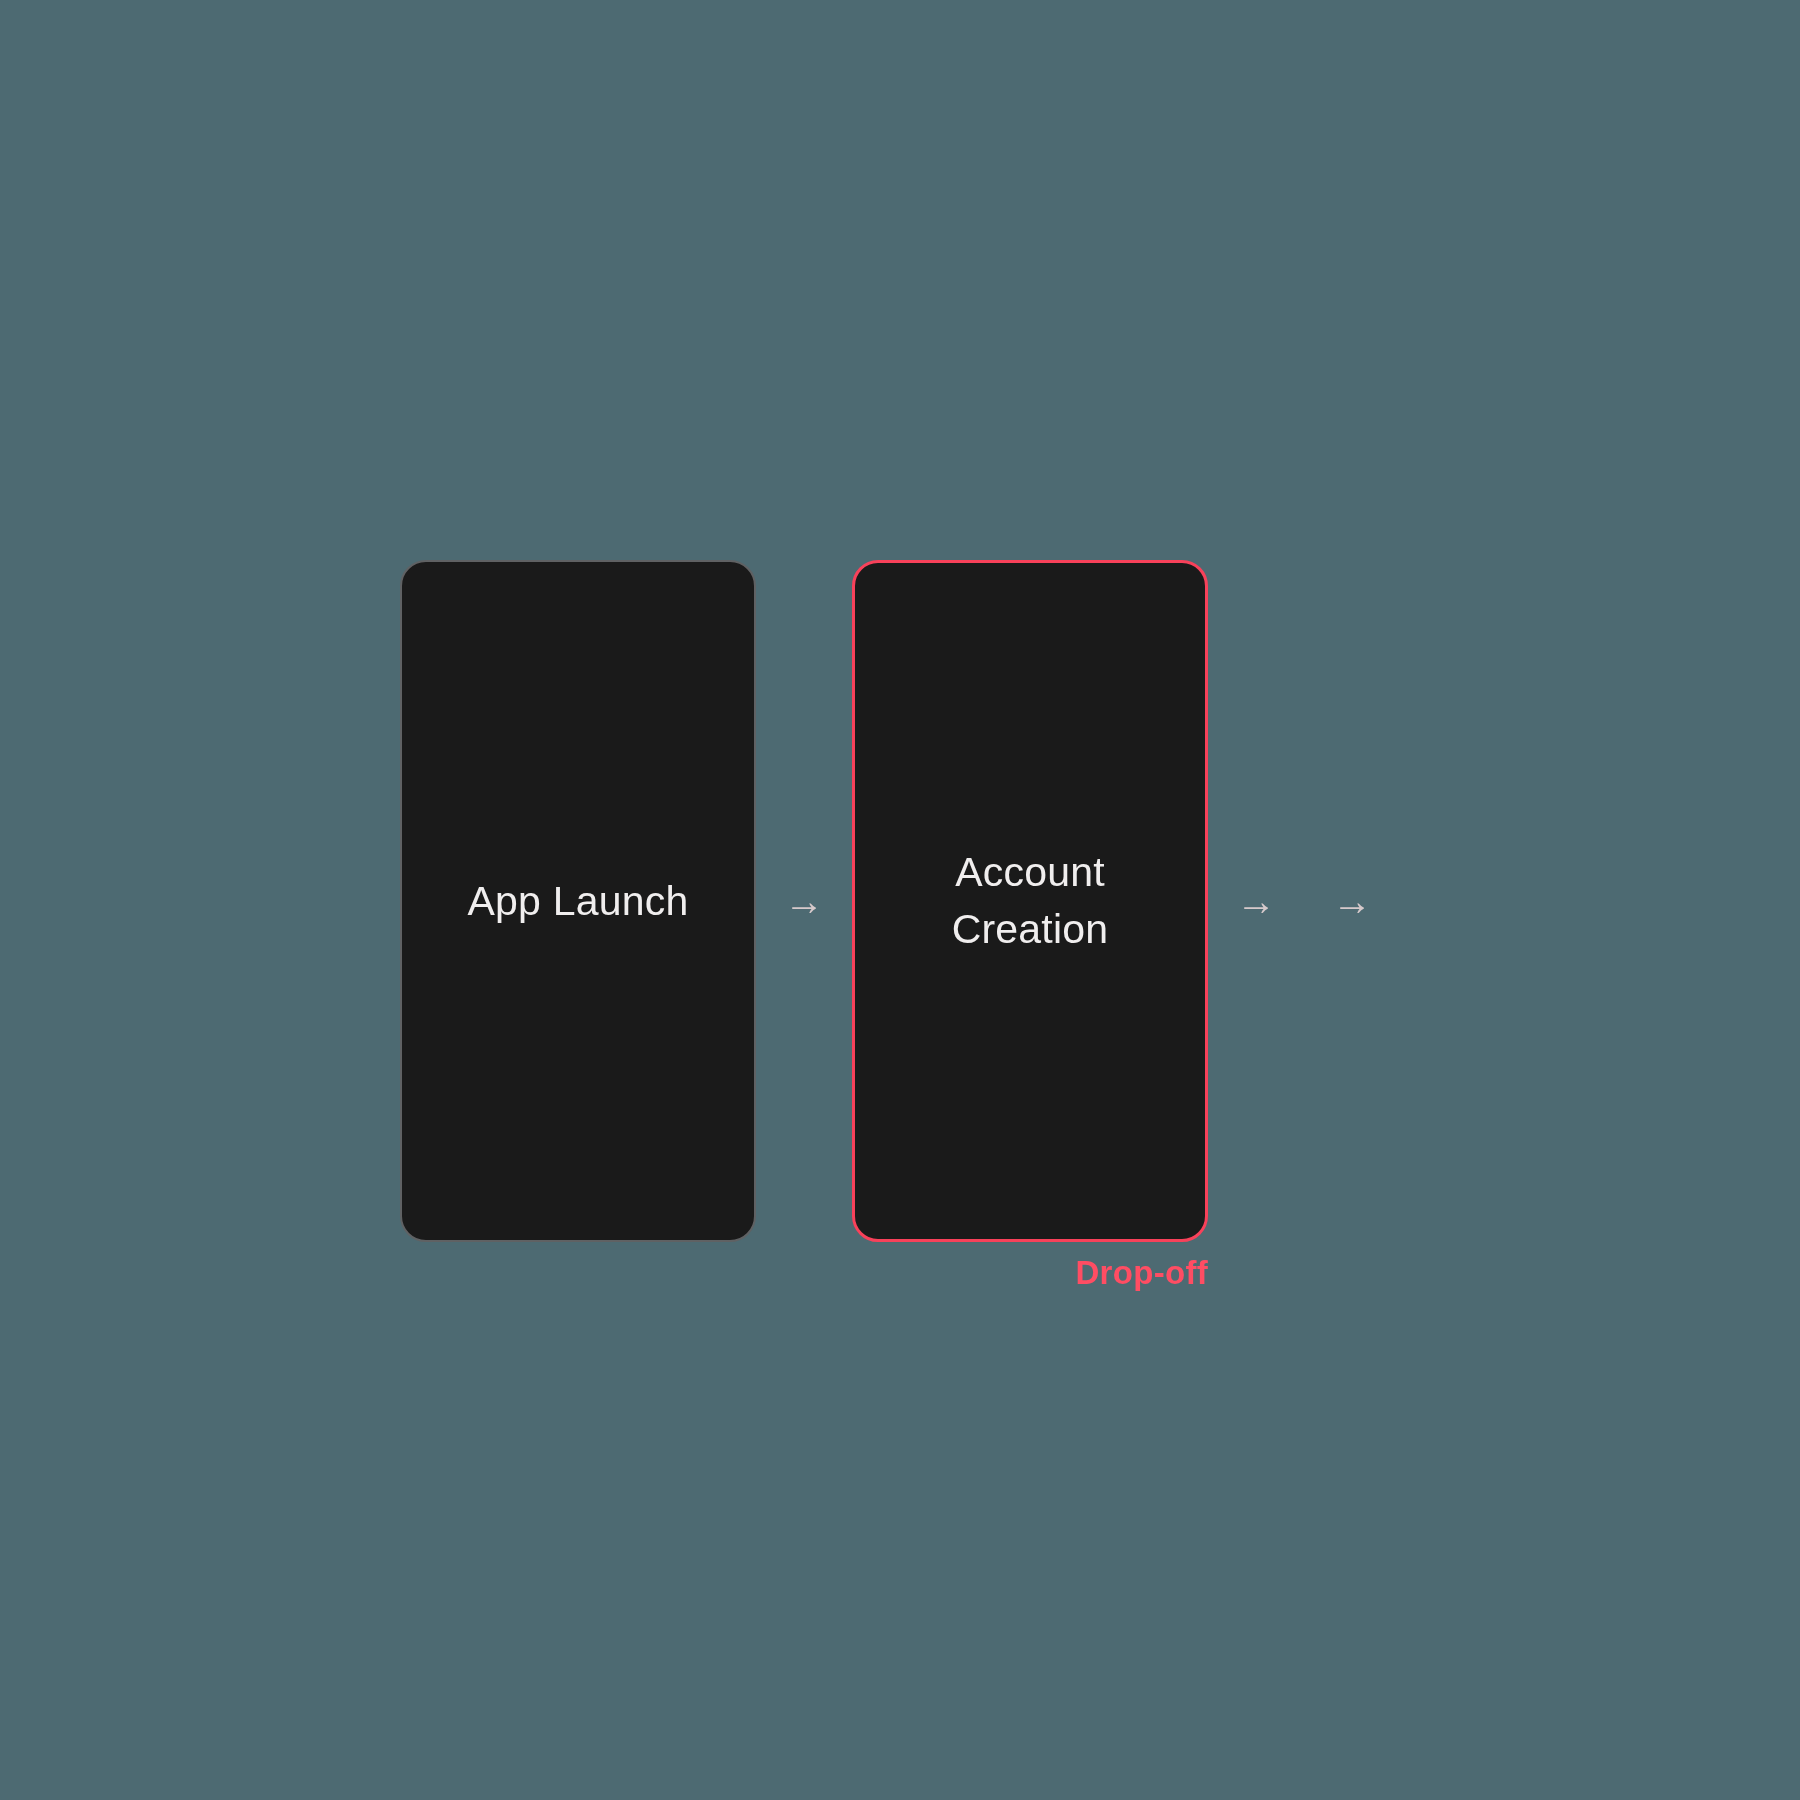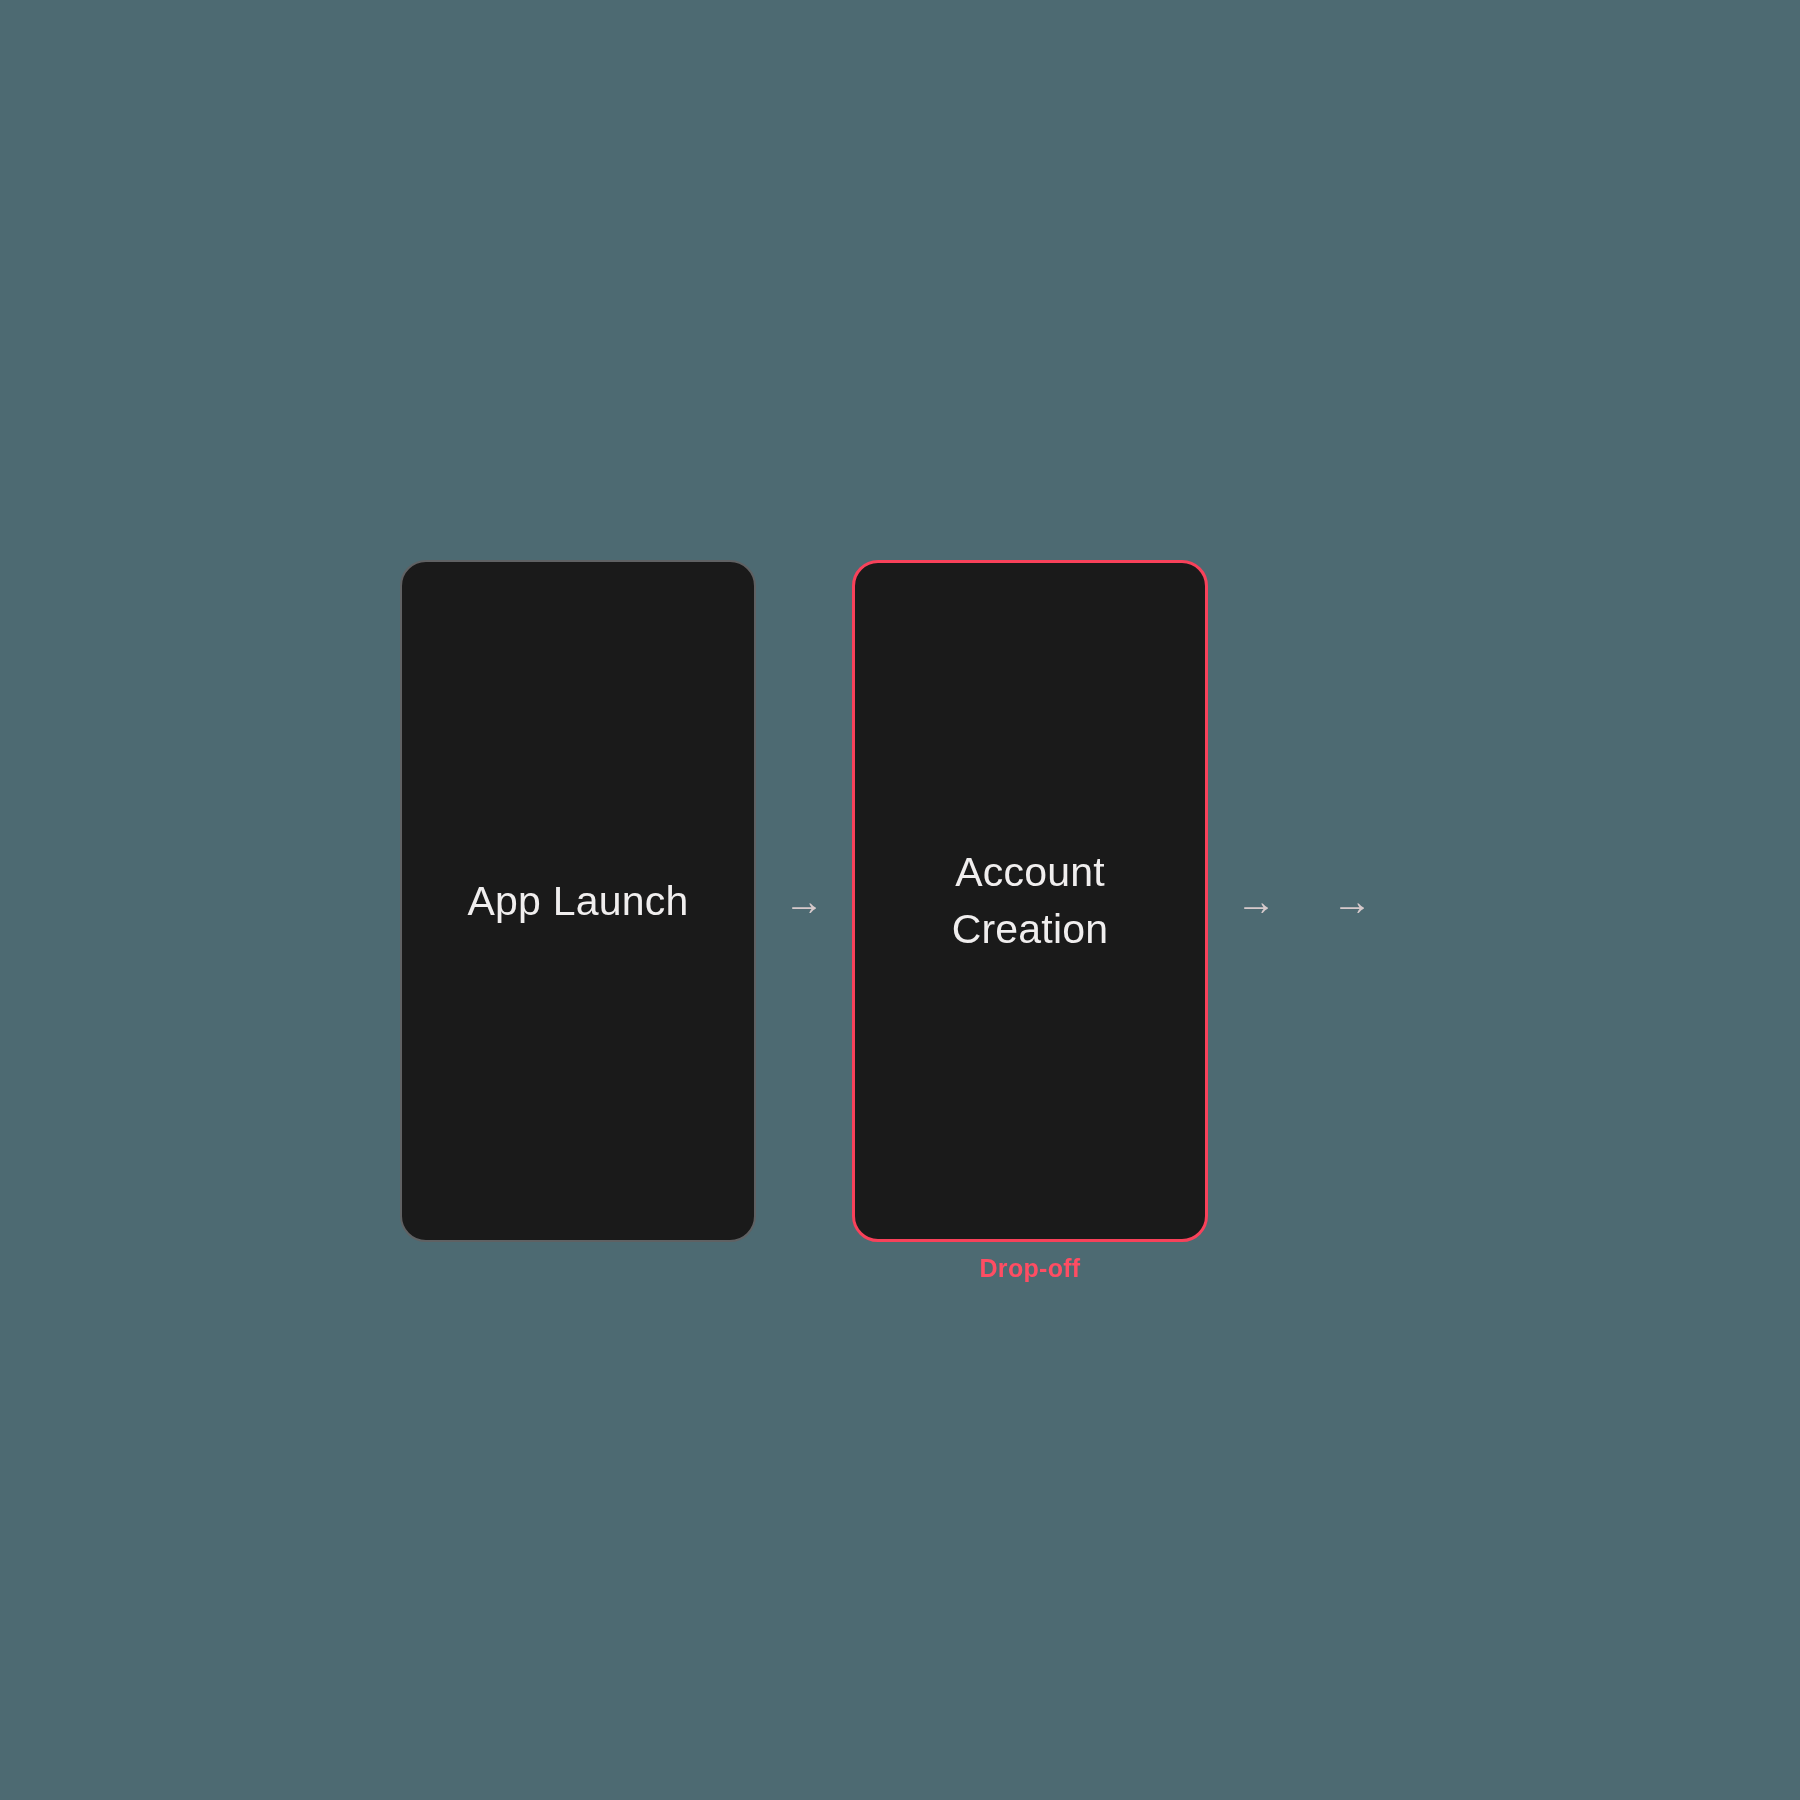--- a/index.html
+++ b/index.html
@@ -90,23 +90,23 @@
     line-height: 1;
     user-select: none;
   }
 
   
   .annotation {
     position: absolute;
     left: 0;
     right: 0;
     top: 694px;
-    text-align: center;
+    text-align: right;
     color: #ff4d63;
-    font-size: 25px;
+    font-size: 33px;
     font-weight: 700;
     letter-spacing: 0.3px;
   }
 </style>
 </head>
 <body>
 
 <div id="stage">
 
   <div class="flow">

